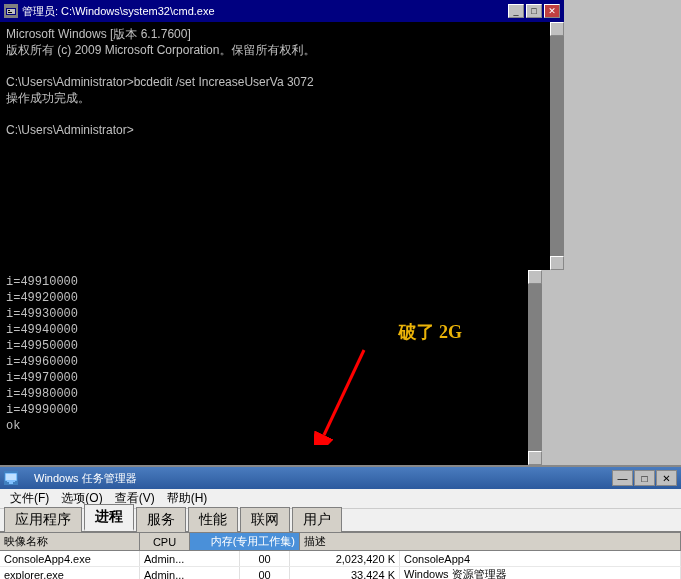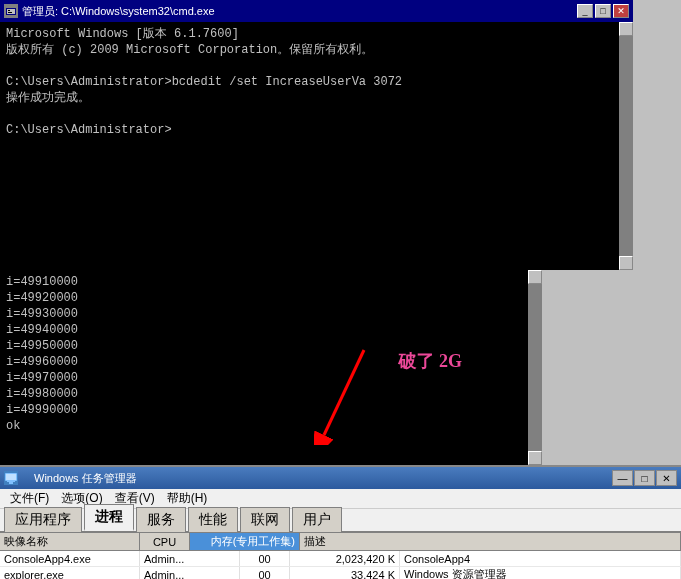--- a/index.html
+++ b/index.html
@@ -6,21 +6,21 @@
     body {
       width: 681px;
       height: 579px;
       overflow: hidden;
       font-family: 'Courier New', monospace;
       background: #c0c0c0;
     }
 
     
     .cmd-window {
-      width: 633px;
+      width: 564px;
       height: 270px;
       background: #000080;
       display: flex;
       flex-direction: column;
     }
     .cmd-titlebar {
       height: 22px;
       background: #000080;
       display: flex;
       align-items: center;
@@ -60,21 +60,21 @@
       justify-content: center;
       font-size: 9px;
       color: black;
       cursor: pointer;
       font-family: Arial, sans-serif;
     }
     .cmd-content {
       flex: 1;
       background: #000000;
       color: #c0c0c0;
-      font-family: Liberation Mono, monospace;
+      font-family: Liberation Sans, sans-serif;
       font-size: 12px;
       padding: 4px 6px;
       overflow: hidden;
       position: relative;
     }
     .cmd-line {
       line-height: 16px;
       white-space: pre;
     }
     .scrollbar-right {
@@ -116,25 +116,24 @@
       font-family: 'Courier New', monospace;
       font-size: 12px;
       padding: 4px 6px;
       overflow: hidden;
       position: relative;
     }
     .annotation-text {
       position: absolute;
       right: 80px;
       top: 50px;
-      color: #ec4899;
+      color: #eab308;
       font-family: 'SimSun', serif;
       font-size: 18px;
       font-weight: bold;
-      margin-top: 29px;
     }
     .red-arrow {
       position: absolute;
       right: 168px;
       top: 75px;
     }
 
     
     .taskmgr {
       width: 681px;

